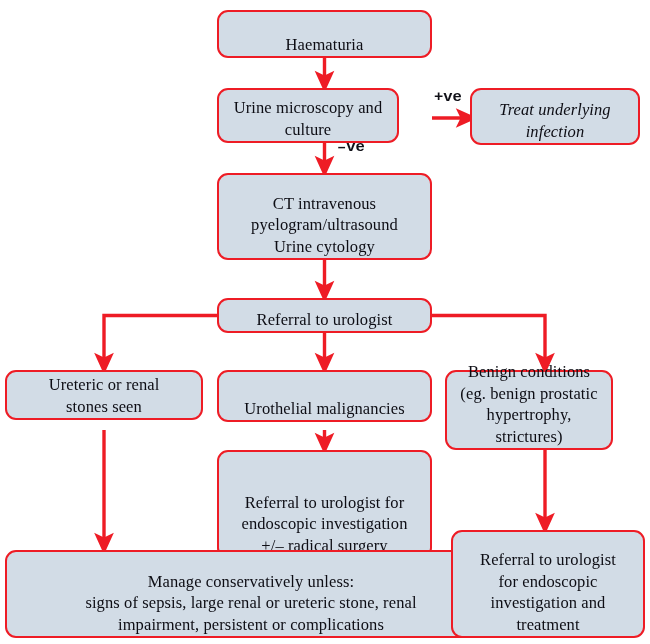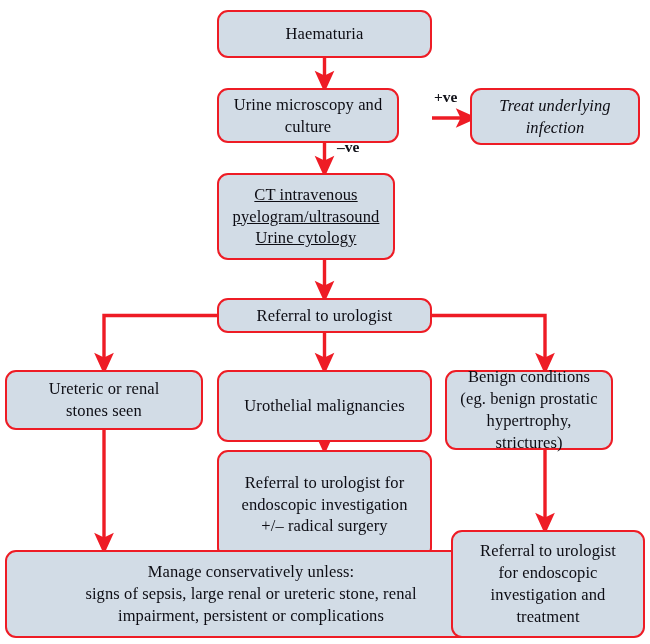--- a/index.html
+++ b/index.html
@@ -25,42 +25,42 @@
     height: 644px;
     pointer-events: none;
   }
   .node {
     position: absolute;
     box-sizing: border-box;
     background: #d2dce6;
     border: 2.5px solid #ee1c25;
     border-radius: 11px;
     display: flex;
-    align-items: center;
+    align-items: flex-end;
     justify-content: center;
     text-align: center;
     color: #0d0d14;
     font-size: 16.5px;
     line-height: 1.32;
     letter-spacing: 0.1px;
     z-index: 2;
   }
   .node .label {
     display: block;
     padding: 0 7px;
     white-space: pre-line;
   }
   .edge-label {
     position: absolute;
     font-size: 15.5px;
     font-weight: bold;
     color: #111118;
     z-index: 3;
     white-space: nowrap;
-    font-family: Liberation Serif, serif;
+    font-family: Liberation Mono, monospace;
   }
 </style>
 </head>
 <body>
 
 <div id="flowchart">
 
   <svg id="edges" viewBox="0 0 650 644" width="650" height="644" xmlns="http://www.w3.org/2000/svg">
     <defs>
       <marker id="arrowhead" markerWidth="7" markerHeight="7" refX="3.2" refY="3.3" orient="auto" markerUnits="strokeWidth">
@@ -104,36 +104,36 @@
 
   <div class="edge-label" style="left:434px; top:88px;">+ve</div>
 
   <div class="node" style="left:470px; top:88px; width:170px; height:57px;font-style:italic;">
     <span class="label">Treat underlying
 infection</span>
   </div>
 
   <div class="edge-label" style="left:337px; top:138px;">–ve</div>
 
-  <div class="node" style="left:217px; top:173px; width:178px; height:87px;text-decoration:underline;">
+  <div class="node" style="left:217px; top:173px; width:215px; height:87px;">
     <span class="label">CT intravenous
 pyelogram/ultrasound
 Urine cytology</span>
   </div>
 
   <div class="node" style="left:217px; top:298px; width:215px; height:35px;">
     <span class="label">Referral to urologist</span>
   </div>
 
-  <div class="node" style="left:5px; top:370px; width:198px; height:60px;">
+  <div class="node" style="left:5px; top:370px; width:198px; height:50px;">
     <span class="label">Ureteric or renal
 stones seen</span>
   </div>
 
-  <div class="node" style="left:217px; top:370px; width:215px; height:72px;border-radius:11px;">
+  <div class="node" style="left:217px; top:370px; width:215px; height:52px;border-radius:11px;">
     <span class="label">Urothelial malignancies</span>
   </div>
 
   <div class="node" style="left:445px; top:370px; width:168px; height:80px;">
     <span class="label">Benign conditions
 (eg. benign prostatic
 hypertrophy, strictures)</span>
   </div>
 
   <div class="node" style="left:217px; top:450px; width:215px; height:109px;">

